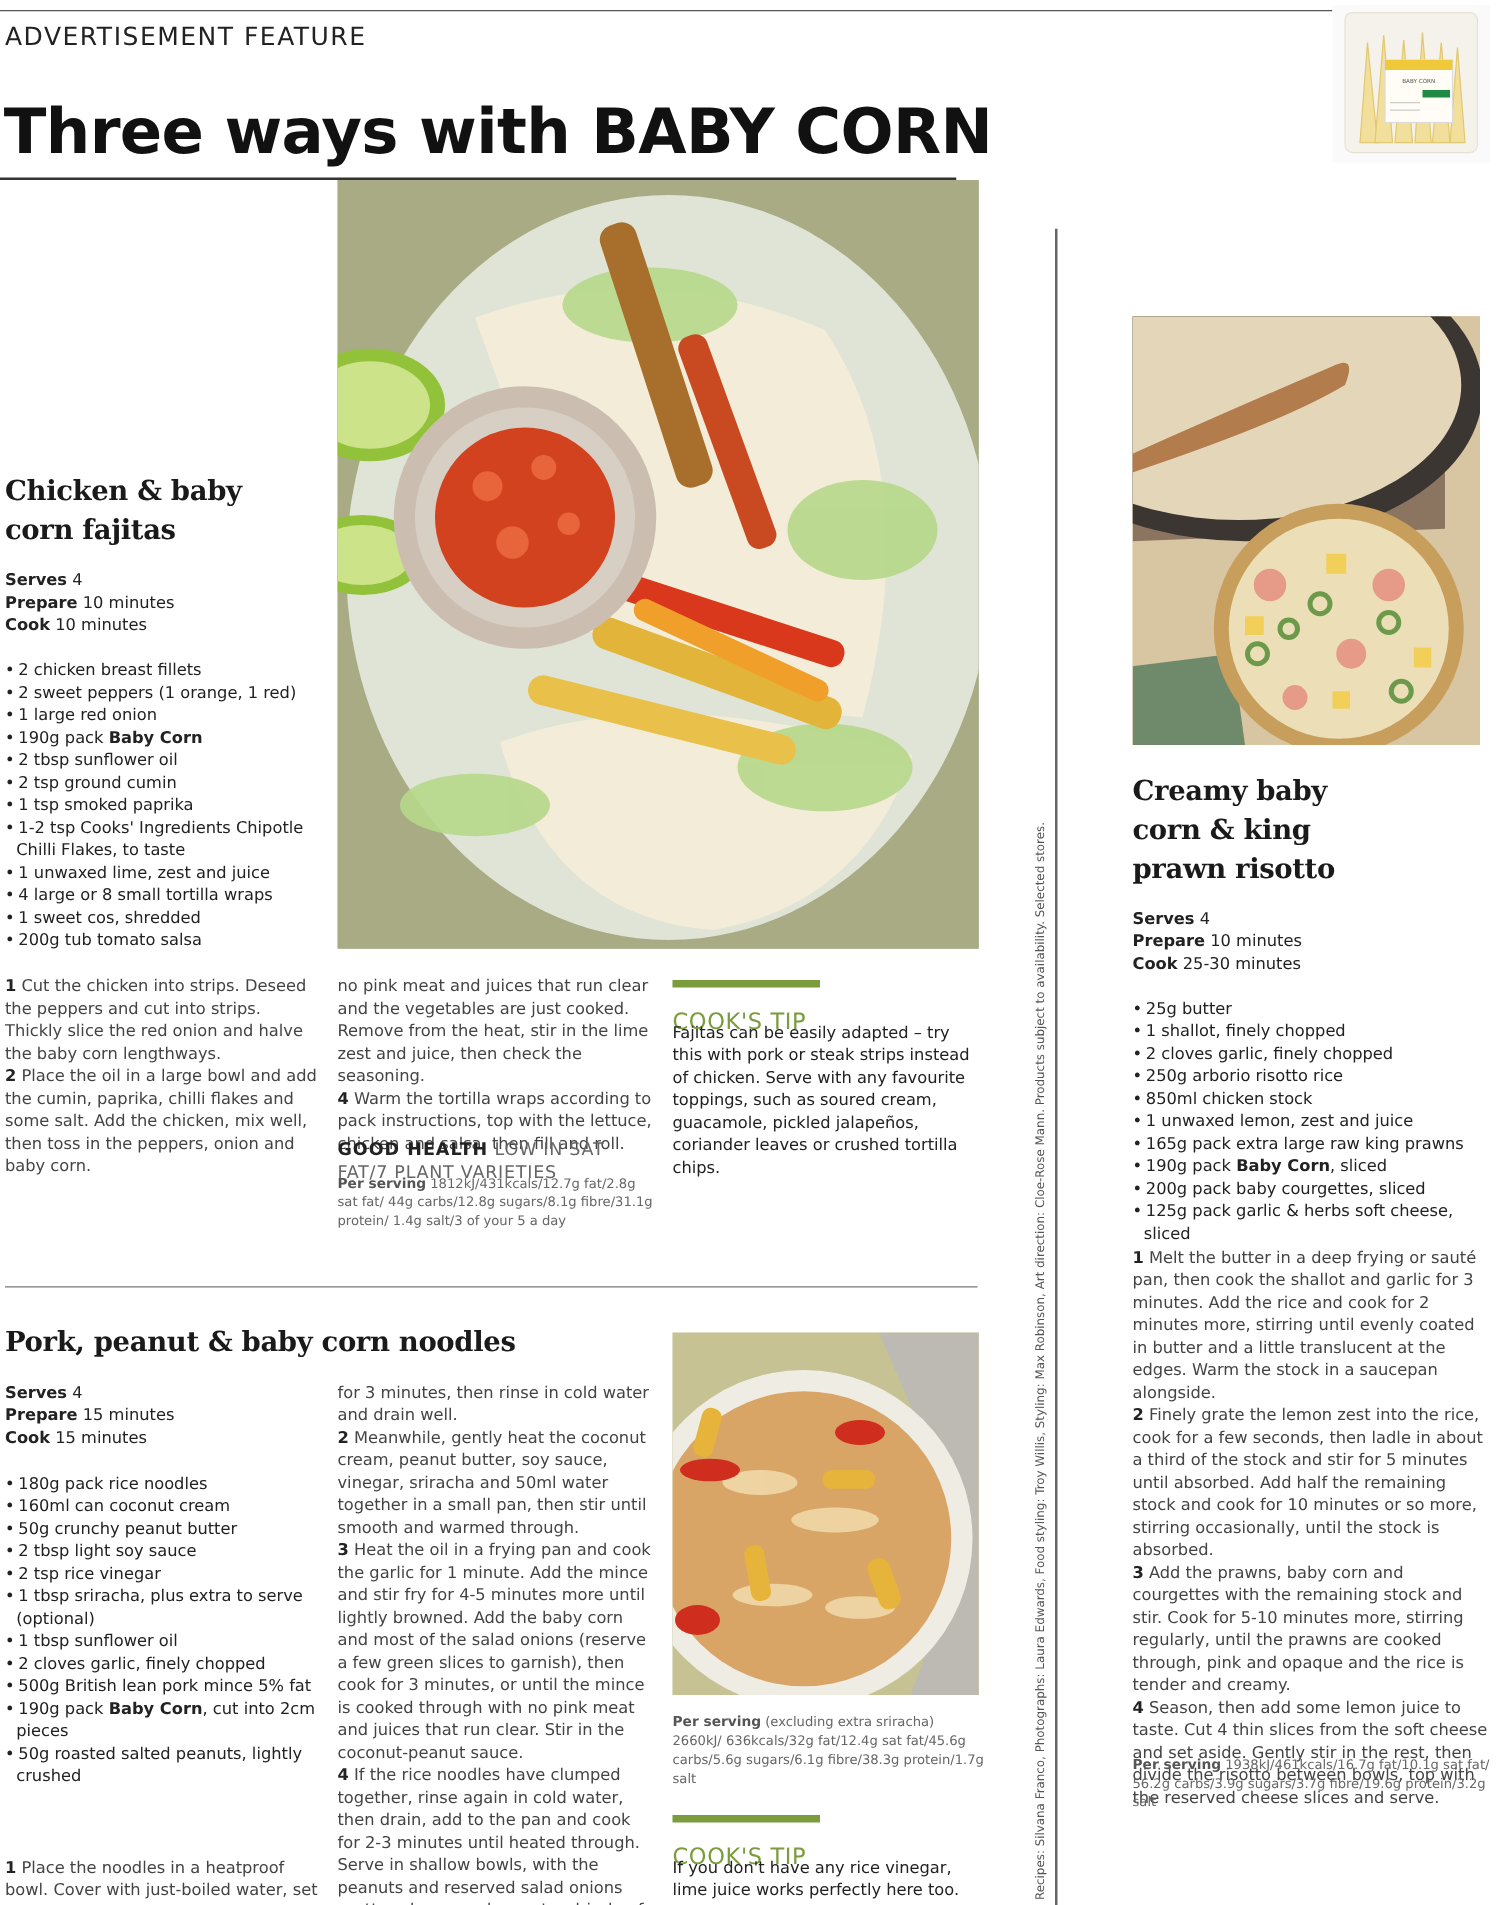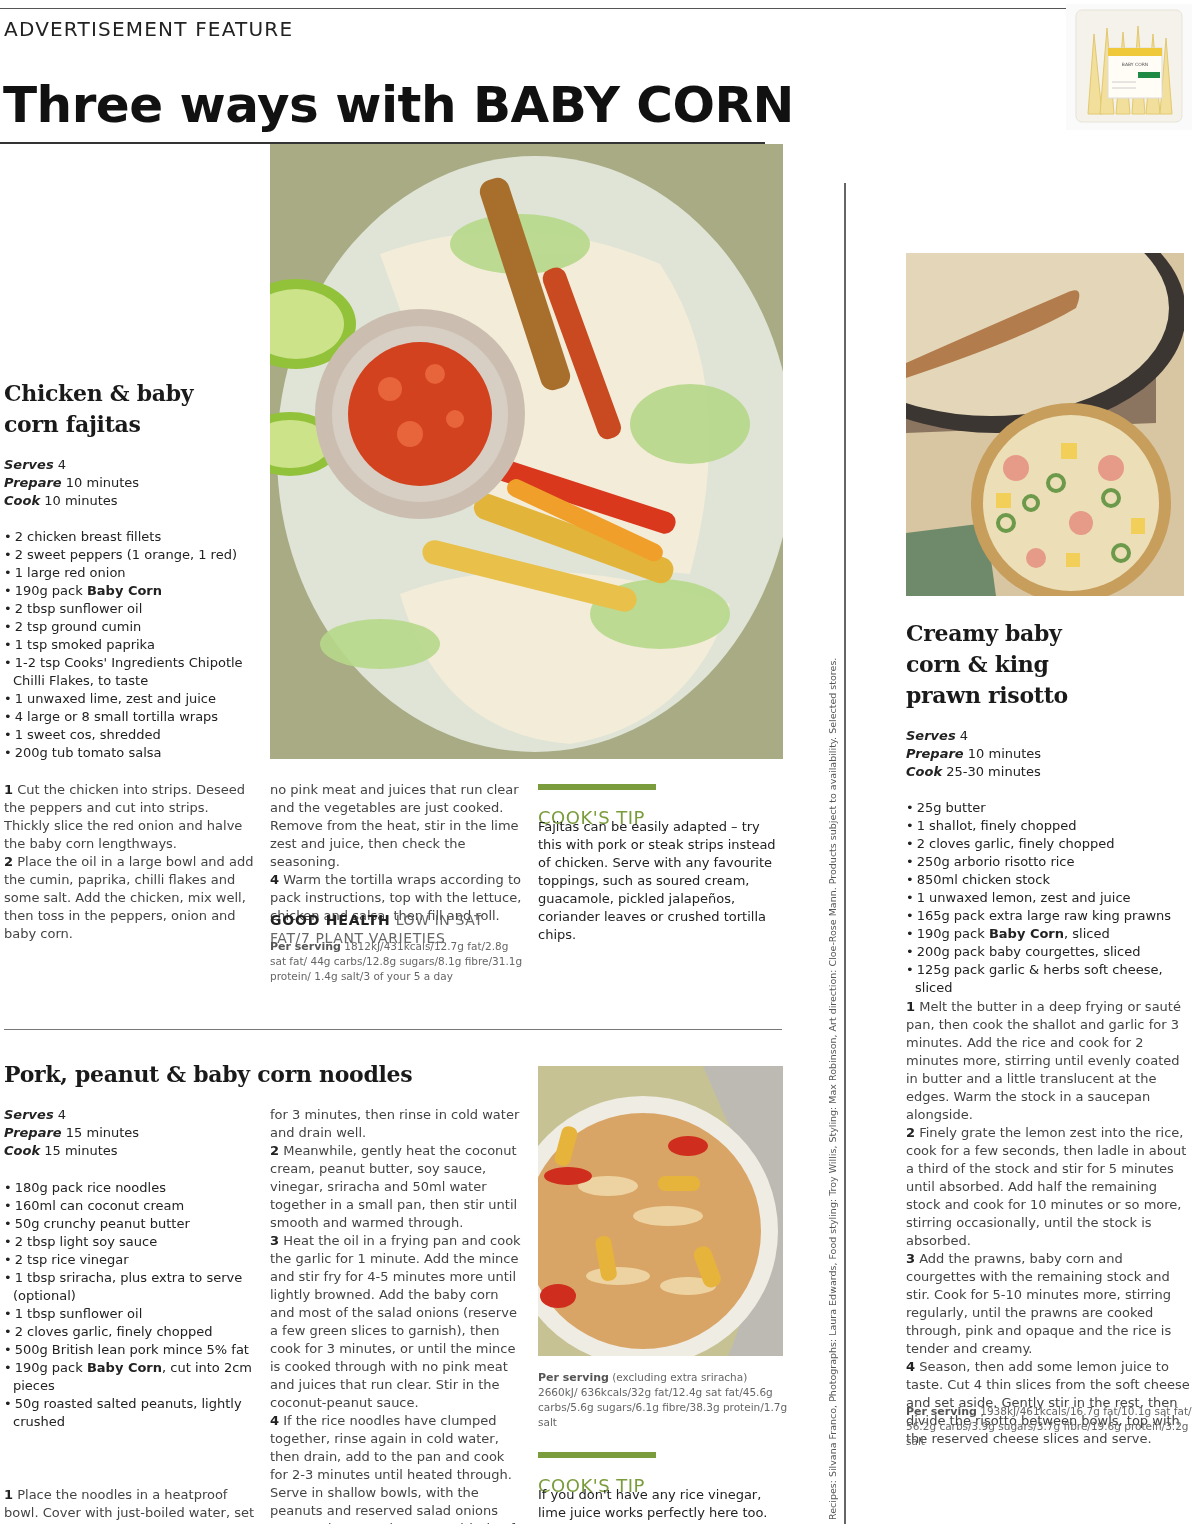--- a/index.html
+++ b/index.html
@@ -9,21 +9,21 @@
   .abs { position: absolute; }
 
   .rule { position: absolute; background: #555; }
 
   .kicker { left: 4px; top: 17px; font-size: 20px; letter-spacing: 1.2px; color: #222; }
   .main-title { left: 3px; top: 76px; font-size: 50px; font-weight: bold; color: #111; letter-spacing: -0.5px; white-space: nowrap; }
 
   .recipe-title { font-family: "DejaVu Serif", serif; font-weight: bold; color: #1a1a1a; line-height: 31px; font-size: 22px; letter-spacing: -0.3px; }
 
   .meta { font-size: 13px; line-height: 18px; color: #222; }
-  .meta b { font-weight: bold; font-style: italic; }
+  .meta b { font-weight: bold; }
 
   .ing { list-style: none; font-size: 13px; line-height: 18px; color: #222; }
   .ing li { padding-left: 9px; text-indent: -9px; }
   .ing li::before { content: "•"; margin-right: 3px; }
   .ing b { font-weight: bold; }
 
   .method { font-size: 13px; line-height: 18px; color: #444; }
   .method p { margin: 0; }
   .method .num { font-weight: bold; color: #222; }
 

